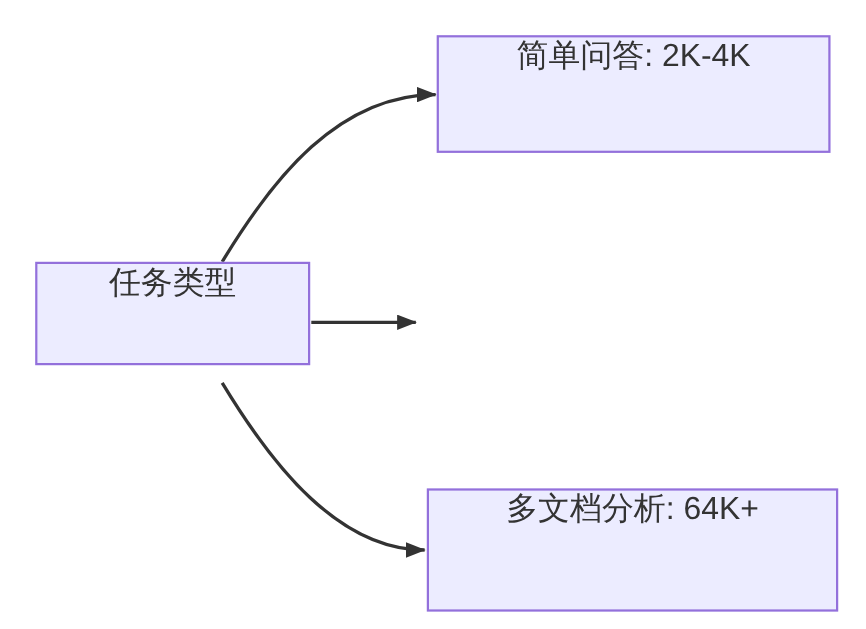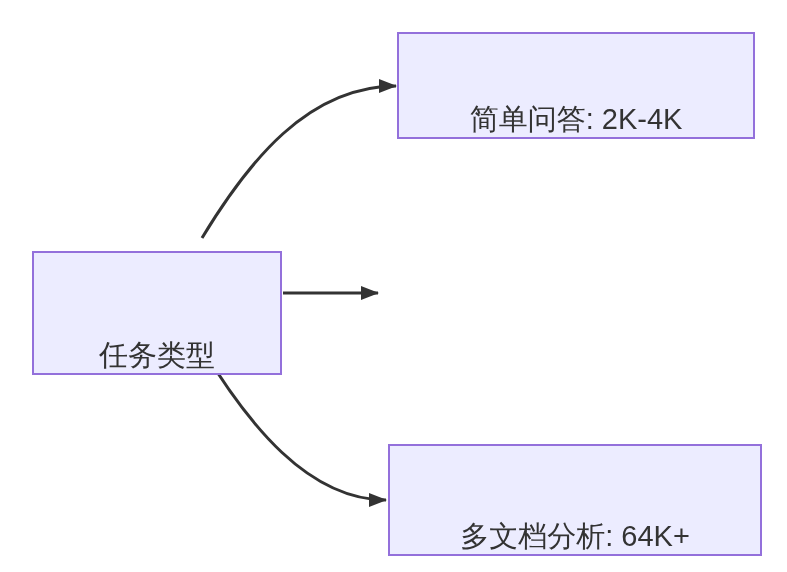--- a/index.html
+++ b/index.html
@@ -34,29 +34,29 @@
   }
   .arrowhead {
     fill: var(--edge-line);
     stroke: none;
   }
   .node {
     position: absolute;
     background: var(--node-fill);
     border: 2.5px solid var(--node-border);
     display: flex;
-    align-items: flex-end;
+    align-items: flex-start;
     justify-content: center;
     color: var(--text-color);
     font-size: 29px;
     line-height: 1.2;
     text-align: center;
     white-space: nowrap;
   }
-  .node-root      { left: 32px;  top: 251px; width: 250px; height: 124px; }
+  .node-root      { left: 32px;  top: 238px; width: 250px; height: 94px; }
   .node-child-top { left: 397px; top: 32px;  width: 358px; height: 107px; }
   .node-child-mid { left: 381px; top: 238px; width: 389px; height: 110px; }
   .node-child-bot { left: 388px; top: 444px; width: 374px; height: 112px; }
 </style>
 </head>
 <body>
 
 <div class="canvas">
 
   <svg class="edges-layer" viewBox="0 0 787 572" xmlns="http://www.w3.org/2000/svg">

